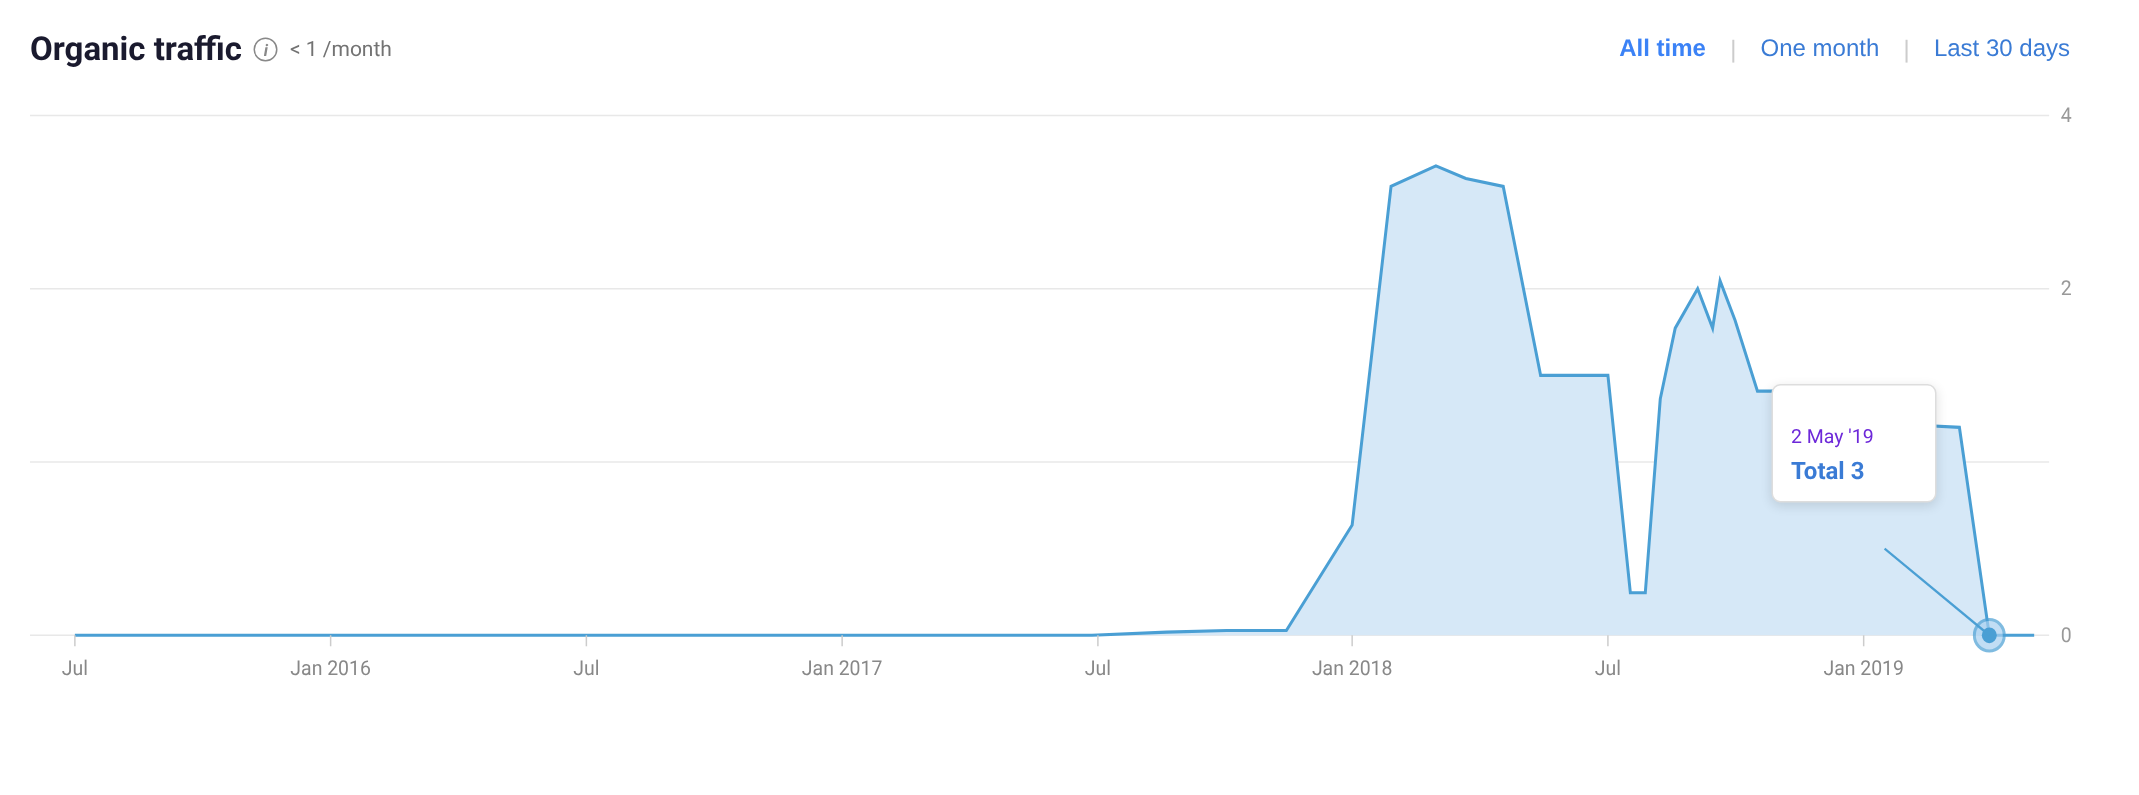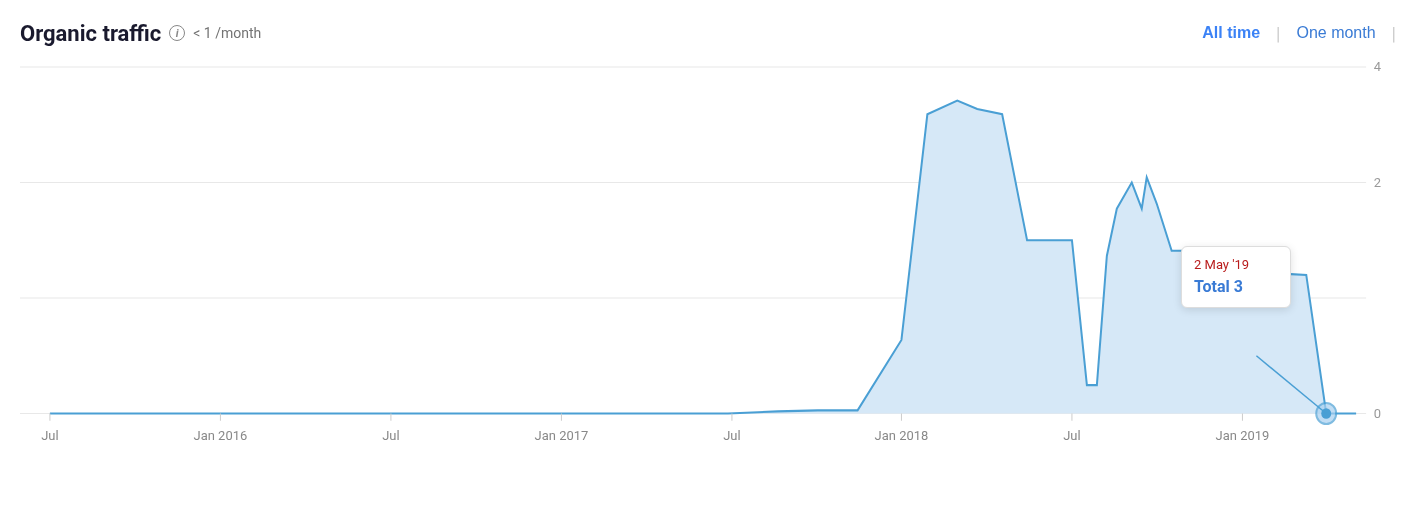--- a/index.html
+++ b/index.html
@@ -13,20 +13,21 @@
     .container {
       width: 1426px;
       height: 530px;
       padding: 20px 30px 20px 20px;
       position: relative;
     }
     .header {
       display: flex;
       align-items: center;
       justify-content: space-between;
+      margin-bottom: 10px;
     }
     .title-group {
       display: flex;
       align-items: center;
       gap: 8px;
     }
     .title {
       font-size: 22px;
       font-weight: 700;
       color: #1a1a2e;
@@ -87,22 +88,23 @@
       background: #fff;
       border: 1px solid #ddd;
       border-radius: 6px;
       padding: 8px 12px;
       box-shadow: 0 2px 8px rgba(0,0,0,0.12);
       font-size: 13px;
       line-height: 1.5;
       min-width: 110px;
     }
     .tooltip-date {
-      color: #b91c1c;
+      color: #6d28d9;
       font-size: 13px;
+      margin-top: 17px;
     }
     .tooltip-value {
       color: #3a7bd5;
       font-weight: 700;
       font-size: 16px;
     }
   </style>
 </head>
 <body>
 
@@ -111,20 +113,21 @@
     <div class="title-group">
       <span class="title">Organic traffic</span>
       <span class="info-icon">i</span>
       <span class="subtitle">&lt; 1 /month</span>
     </div>
     <div class="time-filters">
       <button class="time-filter active">All time</button>
       <span class="time-filter-divider">|</span>
       <button class="time-filter">One month</button>
       <span class="time-filter-divider">|</span>
+      <button class="time-filter">Last 30 days</button>
     </div>
   </div>
 
   <div class="chart-area">
     <svg class="chart-svg" viewBox="0 0 1380 400" preserveAspectRatio="none">
 
       <line x1="0" y1="20" x2="1350" y2="20" stroke="#e8e8e8" stroke-width="1"></line>
       <line x1="0" y1="130" x2="1350" y2="130" stroke="#e8e8e8" stroke-width="1"></line>
       <line x1="0" y1="240" x2="1350" y2="240" stroke="#e8e8e8" stroke-width="1"></line>
       <line x1="0" y1="350" x2="1350" y2="350" stroke="#e8e8e8" stroke-width="1"></line>

